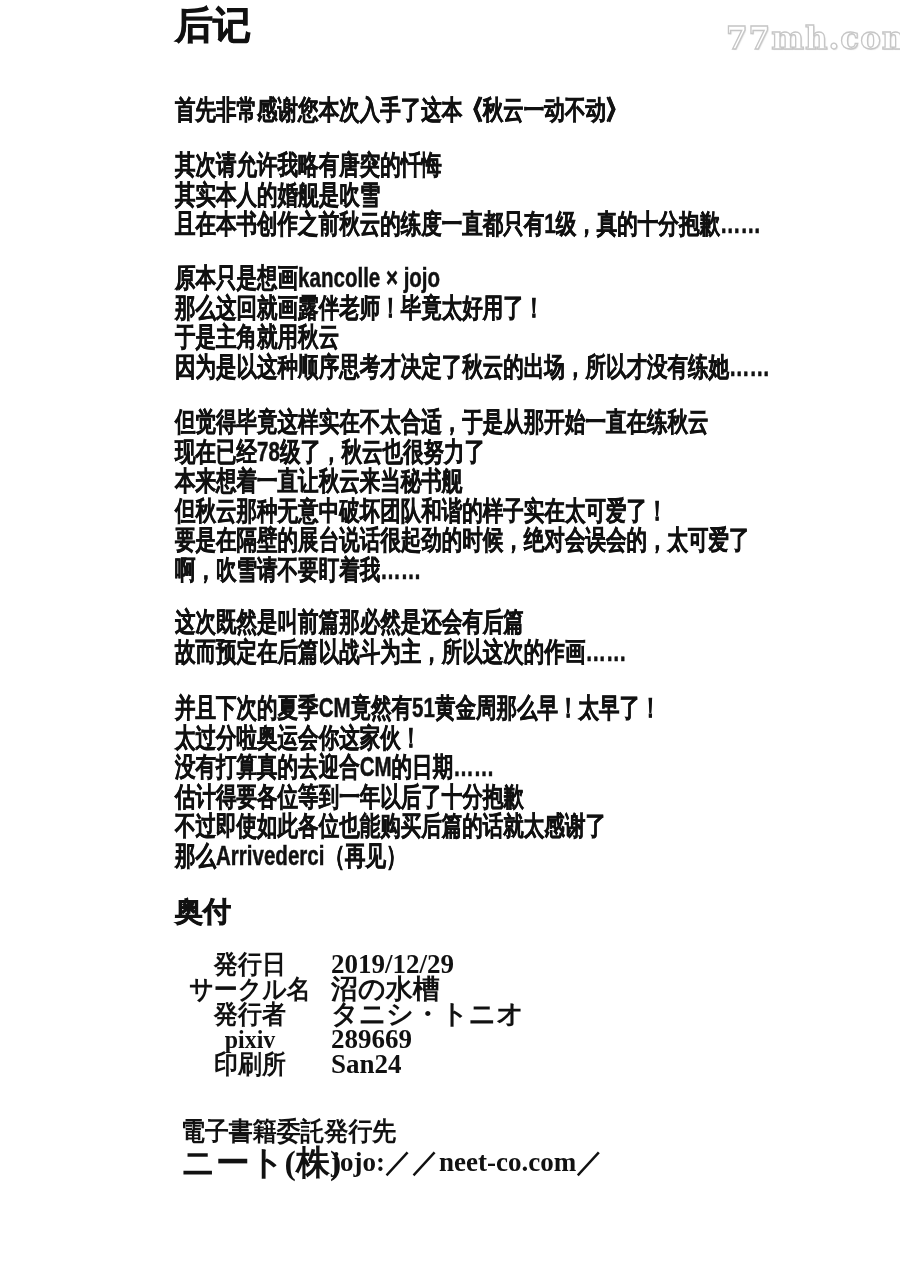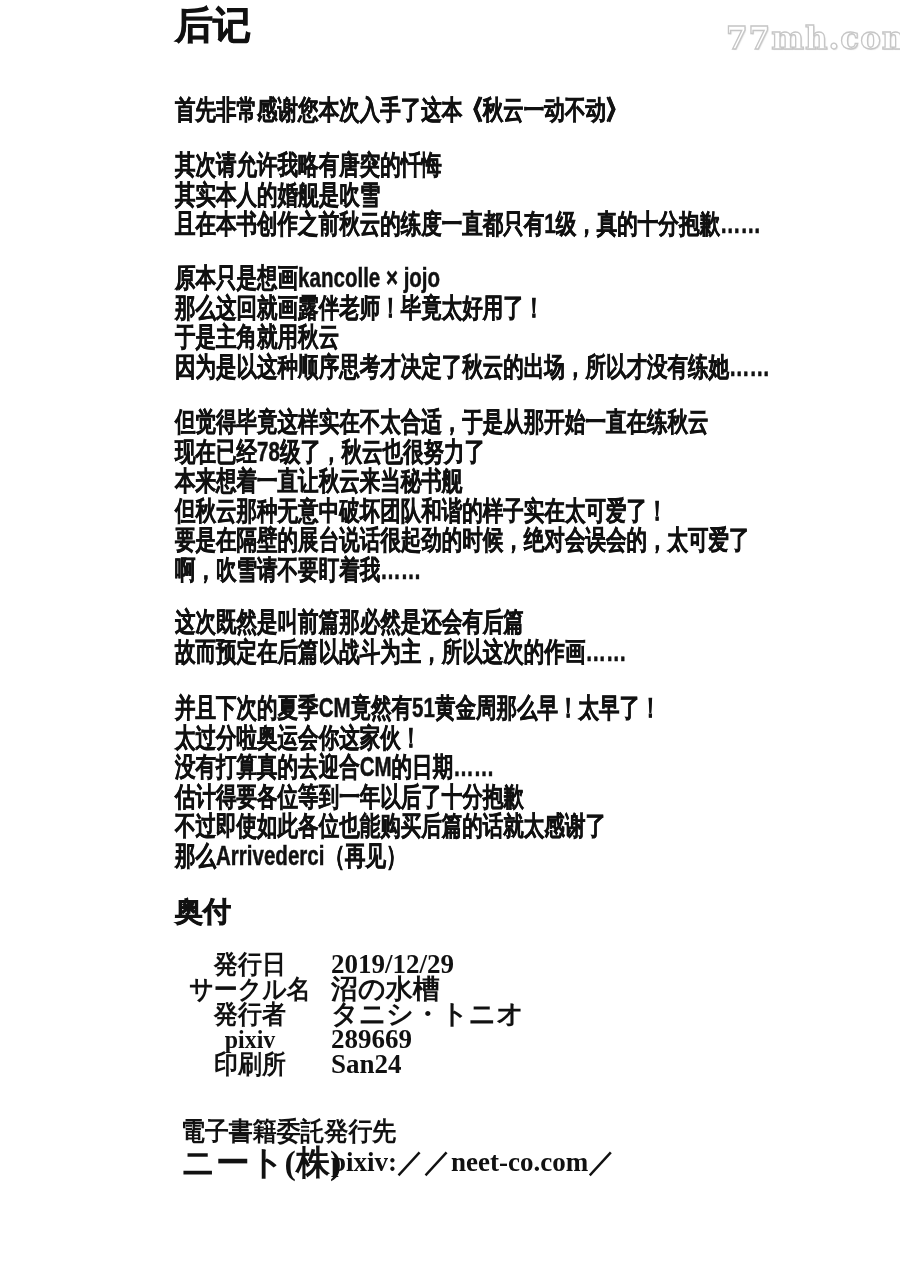--- a/index.html
+++ b/index.html
@@ -133,17 +133,17 @@
       <div class="crow">
         <span class="clabel">印刷所</span>
         <span class="cvalue">San24</span>
       </div>
     </div>
 
   <div class="block ebook">
     <div class="eheading">電子書籍委託発行先</div>
     <div class="erow">
       <span class="elabel">ニート(株)</span>
-      <span class="evalue">pixiv:／／neet-co.com／</span>
+      <span class="evalue">jojo:／／neet-co.com／</span>
     </div>
   </div>
 
 </div>
 
 </body></html>

